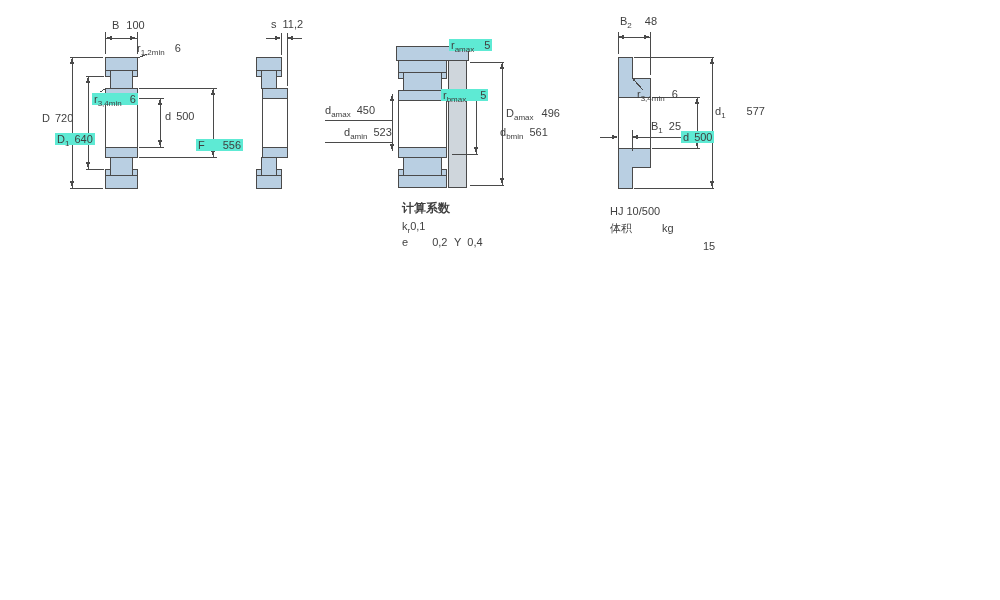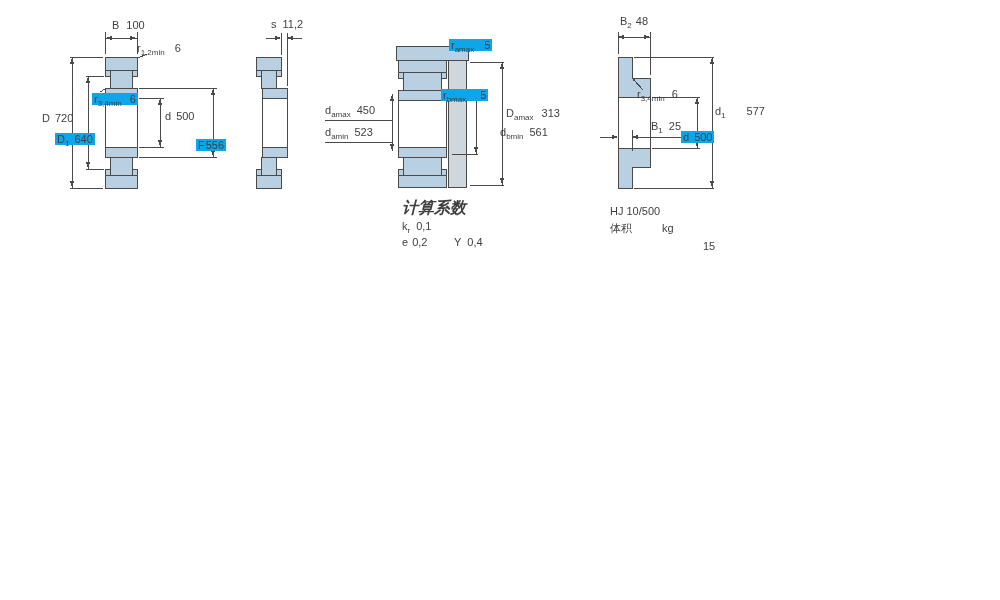--- a/index.html
+++ b/index.html
@@ -1,22 +1,22 @@
 <!DOCTYPE html>
 <html><head>
 <meta charset="utf-8">
 <style>
   html,body{margin:0;padding:0;background:#fff;}
   #canvas{position:relative;width:1000px;height:600px;background:#fff;overflow:hidden;
           font-family:"Liberation Sans","DejaVu Sans",sans-serif;color:#3f3f3f;}
   #canvas svg{position:absolute;left:0;top:0;}
   .lbl{position:absolute;font-size:11px;line-height:12px;white-space:nowrap;color:#3f3f3f;}
   .lbl sub{font-size:8px;line-height:0;}
-  .bg{background:#0ea5e9;padding:0 2px;}
-  .bold{font-weight:bold;font-size:16px;font-style:italic;}
+  .bg{background:#5eead4;padding:0 2px;}
+  .bold{font-weight:bold;font-size:12px;}
   .val{display:inline-block;}
 </style>
 </head>
 <body>
 
 <div id="canvas">
 
 <svg width="1000" height="600" viewBox="0 0 1000 600" stroke-width="1" shape-rendering="crispEdges">
 
   <g stroke="#4a4a4a">
@@ -161,36 +161,36 @@
     <polygon points="712,188 709.8,181 714.2,181" stroke="none" fill="#4a4a4a"></polygon>
   </g>
 </svg>
 
 <span class="lbl" style="left:112px;top:19px"><span>B</span><span class="val" style="margin-left:7px">100</span></span>
 <span class="lbl" style="left:137px;top:42px"><span>r</span><sub>1,2min</sub><span class="val" style="margin-left:10px">6</span></span>
 <span class="lbl bg" style="left:92px;top:93px"><span>r</span><sub>3,4min</sub><span class="val" style="margin-left:8px">6</span></span>
 <span class="lbl" style="left:42px;top:112px"><span>D</span><span class="val" style="margin-left:5px">720</span></span>
 <span class="lbl bg" style="left:55px;top:133px"><span>D</span><sub>1</sub><span class="val" style="margin-left:5px">640</span></span>
 <span class="lbl" style="left:165px;top:110px"><span>d</span><span class="val" style="margin-left:5px">500</span></span>
-<span class="lbl bg" style="left:196px;top:139px"><span>F</span><span class="val" style="margin-left:1px">556</span></span>
+<span class="lbl bg" style="left:196px;top:139px"><span>F</span><span class="val" style="margin-left:18px">556</span></span>
 
 <span class="lbl" style="left:271px;top:18px"><span>s</span><span class="val" style="margin-left:6px">11,2</span></span>
 
 <span class="lbl bg" style="left:449px;top:39px"><span>r</span><sub>amax</sub><span class="val" style="margin-left:10px">5</span></span>
 <span class="lbl bg" style="left:441px;top:89px"><span>r</span><sub>bmax</sub><span class="val" style="margin-left:14px">5</span></span>
 <span class="lbl" style="left:325px;top:104px"><span>d</span><sub>amax</sub><span class="val" style="margin-left:6px">450</span></span>
-<span class="lbl" style="left:325px;top:126px"><span>d</span><sub>amin</sub><span class="val" style="margin-left:6px">523</span></span>
-<span class="lbl" style="left:506px;top:107px"><span>D</span><sub>amax</sub><span class="val" style="margin-left:8px">313</span></span>
+<span class="lbl" style="left:344px;top:126px"><span>d</span><sub>amin</sub><span class="val" style="margin-left:6px">523</span></span>
+<span class="lbl" style="left:506px;top:107px"><span>D</span><sub>amax</sub><span class="val" style="margin-left:8px">496</span></span>
 <span class="lbl" style="left:500px;top:126px"><span>d</span><sub>bmin</sub><span class="val" style="margin-left:6px">561</span></span>
 <span class="lbl bold" style="left:402px;top:202px">计算系数</span>
-<span class="lbl" style="left:402px;top:220px"><span>k</span><sub>r</sub><span class="val" style="margin-left:6px">0,1</span></span>
-<span class="lbl" style="left:402px;top:236px"><span>e</span><span class="val" style="margin-left:4px">0,2</span></span>
+<span class="lbl" style="left:402px;top:220px"><span>k</span><sub>r</sub><span class="val" style="">0,1</span></span>
+<span class="lbl" style="left:402px;top:236px"><span>e</span><span class="val" style="margin-left:24px">0,2</span></span>
 <span class="lbl" style="left:454px;top:236px"><span>Y</span><span class="val" style="margin-left:6px">0,4</span></span>
 
-<span class="lbl" style="left:620px;top:15px" able="false"><span>B</span><sub>2</sub><span class="val" style="margin-left:4px">48</span></span>
+<span class="lbl" style="left:620px;top:15px" able="false"><span>B</span><sub>2</sub><span class="val" style="margin-left:13px">48</span></span>
 <span class="lbl" style="left:637px;top:88px"><span>r</span><sub>3,4min</sub><span class="val" style="margin-left:7px">6</span></span>
 <span class="lbl" style="left:651px;top:120px"><span>B</span><sub>1</sub><span class="val" style="margin-left:6px">25</span></span>
 <span class="lbl bg" style="left:681px;top:131px"><span>d</span><span class="val" style="margin-left:5px">500</span></span>
 <span class="lbl" style="left:715px;top:105px"><span>d</span><sub>1</sub><span class="val" style="margin-left:21px">577</span></span>
 <span class="lbl" style="left:610px;top:205px">HJ 10/500</span>
 <span class="lbl" style="left:610px;top:222px">体积</span>
 <span class="lbl" style="left:662px;top:222px">kg</span>
 <span class="lbl" style="left:703px;top:240px">15</span>
 
 </div>

